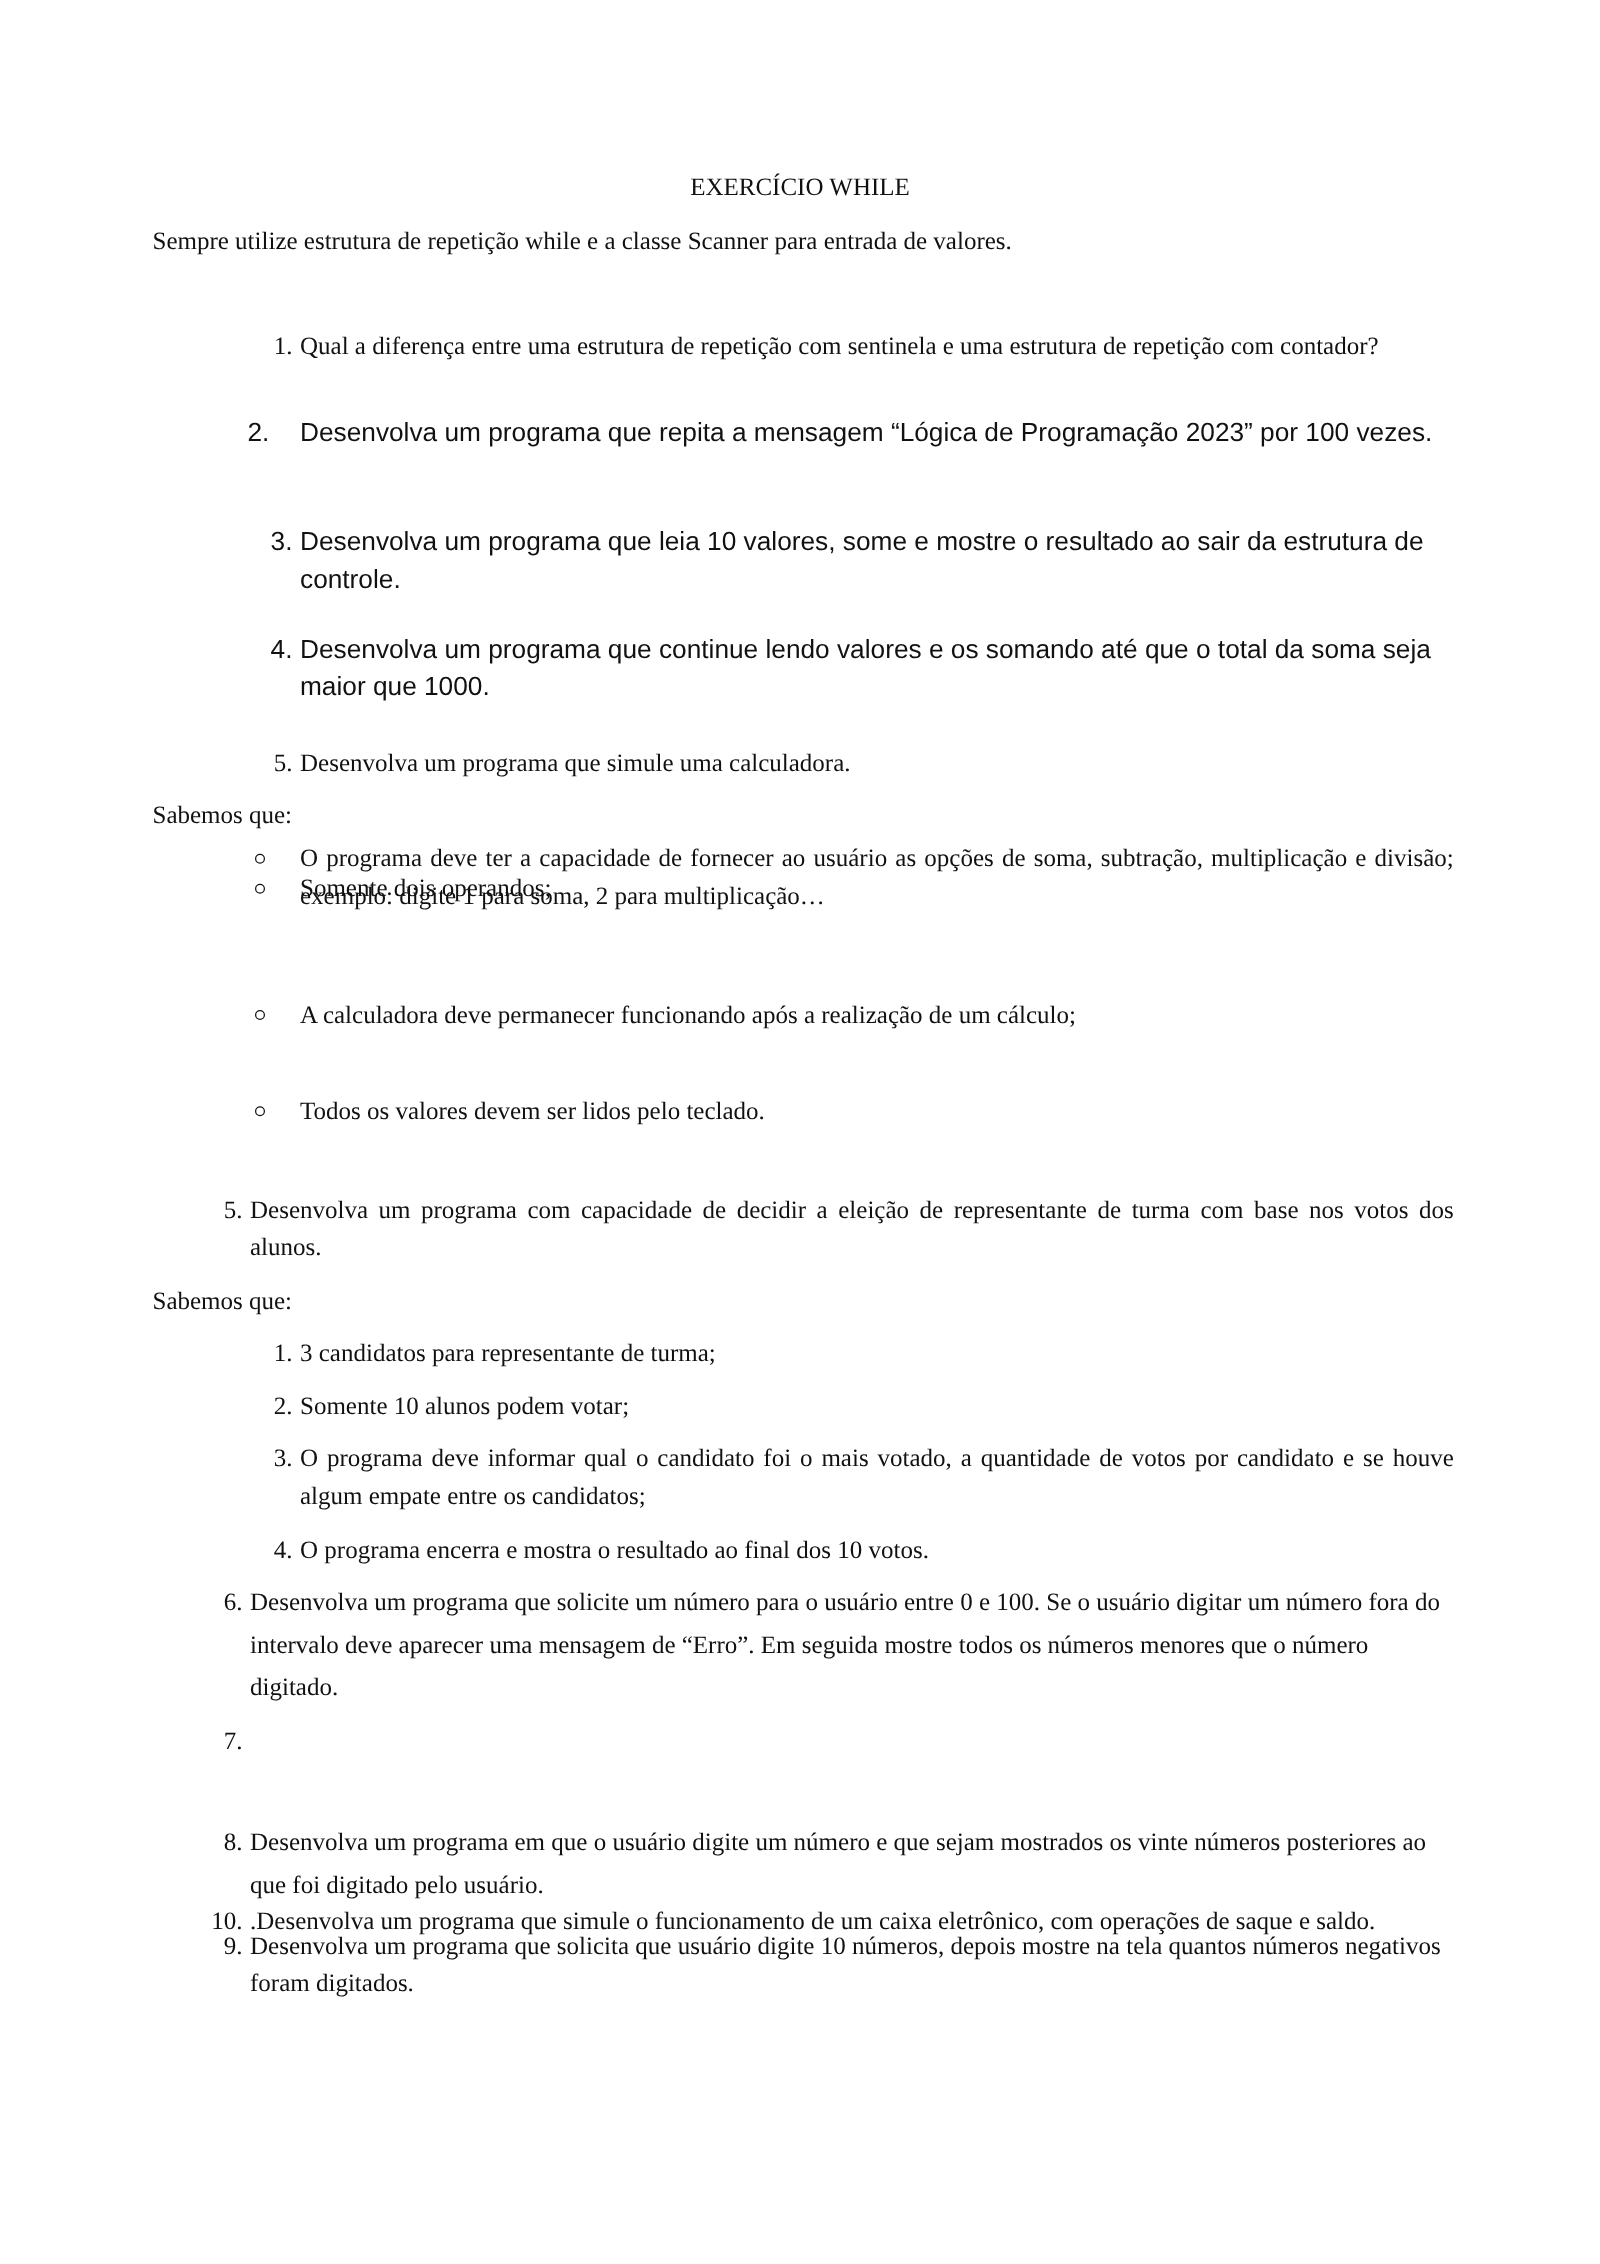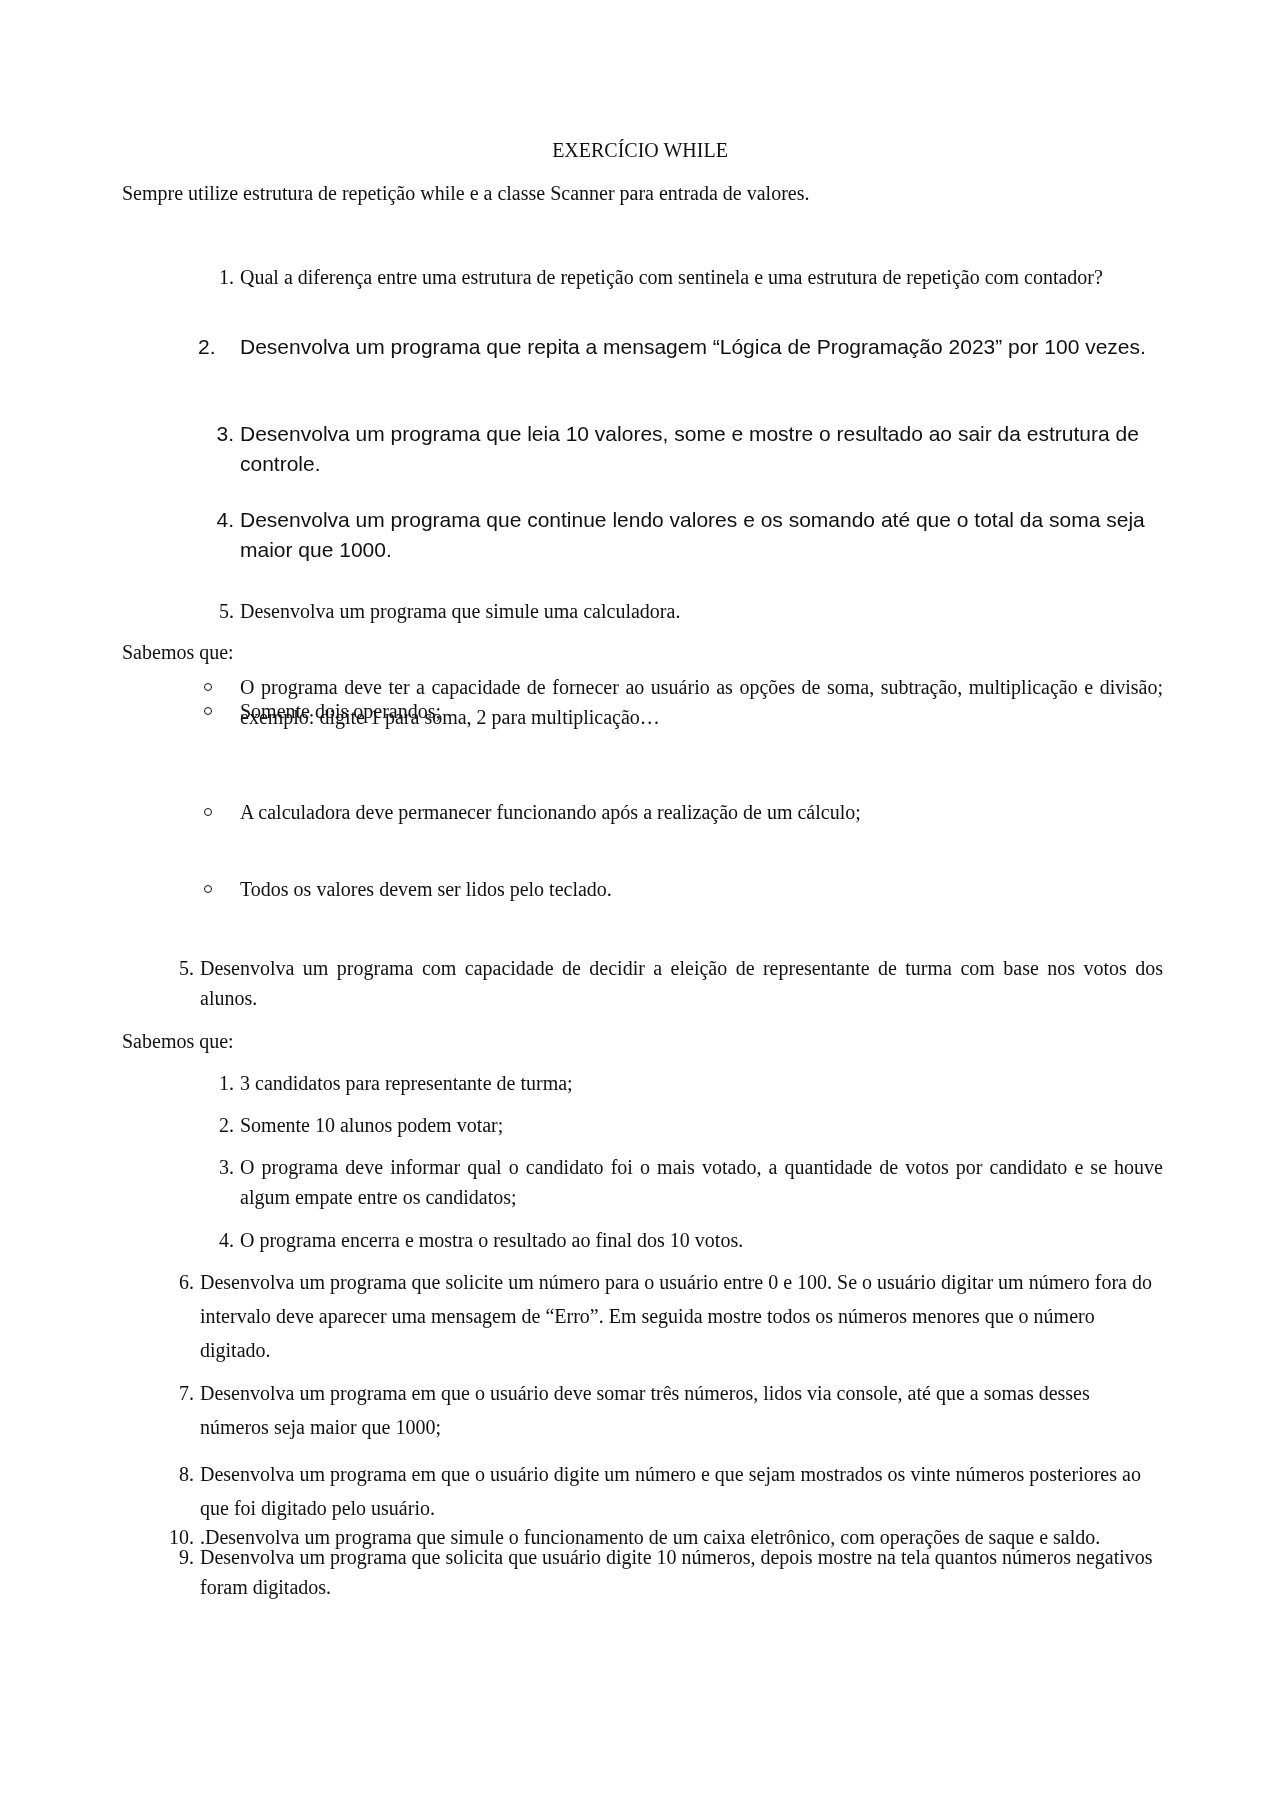--- a/index.html
+++ b/index.html
@@ -89,21 +89,20 @@
     <span class="num">4.</span>
     <span>O programa encerra e mostra o resultado ao final dos 10 votos.</span>
   </div>
 
   <div class="item outer serif tight" style="top:1265px; text-align:left;">
     <span class="num">6.</span>
     <span>Desenvolva um programa que solicite um número para o usuário entre 0 e 100. Se o usuário digitar um número fora do intervalo deve aparecer uma mensagem de “Erro”. Em seguida mostre todos os números menores que o número digitado.</span>
   </div>
   <div class="item outer serif tight" style="top:1376px; text-align:left;">
     <span class="num">7.</span>
-    <span>Desenvolva um programa em que o usuário deve somar três números, lidos via console, até que a somas desses números seja maior que 1000;</span>
   </div>
   <div class="item outer serif tight" style="top:1457px; text-align:left;">
     <span class="num">8.</span>
     <span>Desenvolva um programa em que o usuário digite um número e que sejam mostrados os vinte números posteriores ao que foi digitado pelo usuário.</span>
   </div>
   <div class="item outer serif" style="top:1542px; text-align:left;">
     <span class="num">9.</span>
     <span>Desenvolva um programa que solicita que usuário digite 10 números, depois mostre na tela quantos números negativos foram digitados.</span>
   </div>
   <div class="item outer serif" style="top:1522px; text-align:left;">

